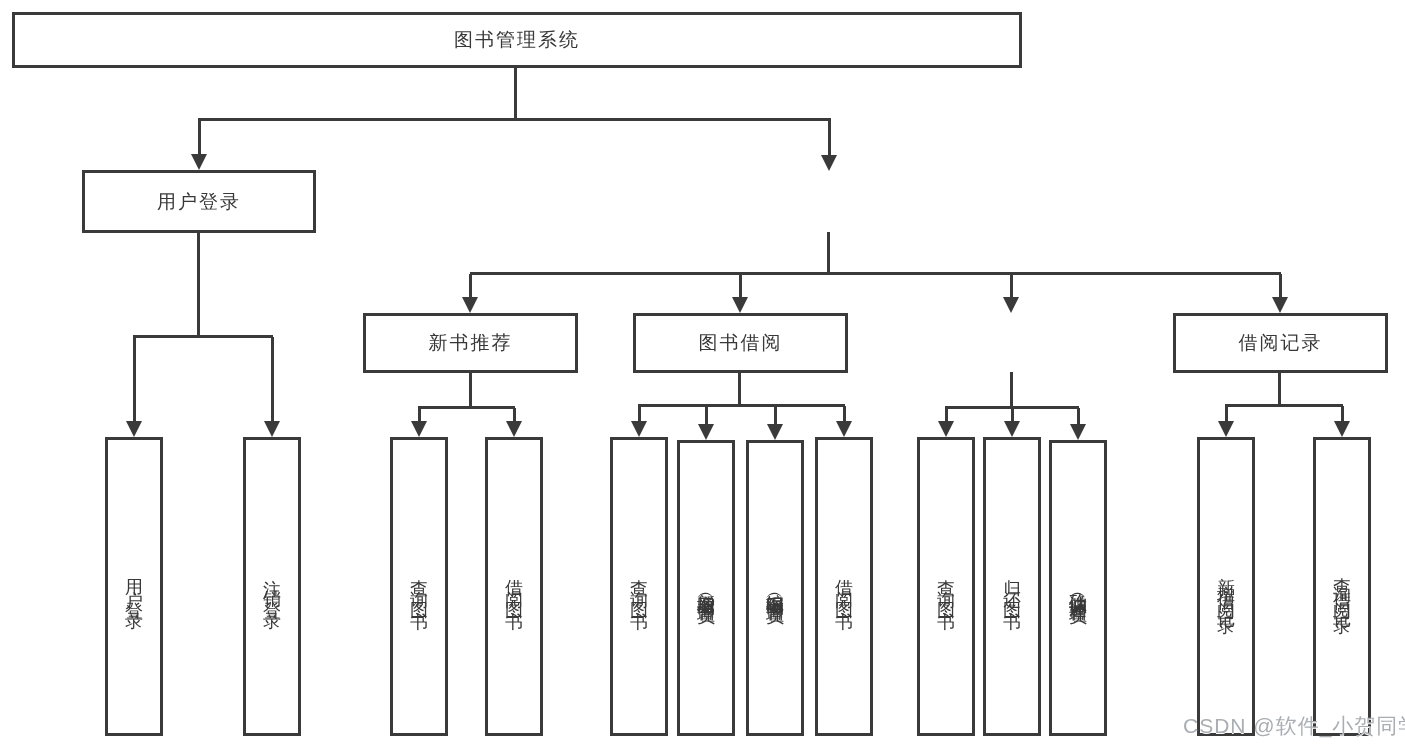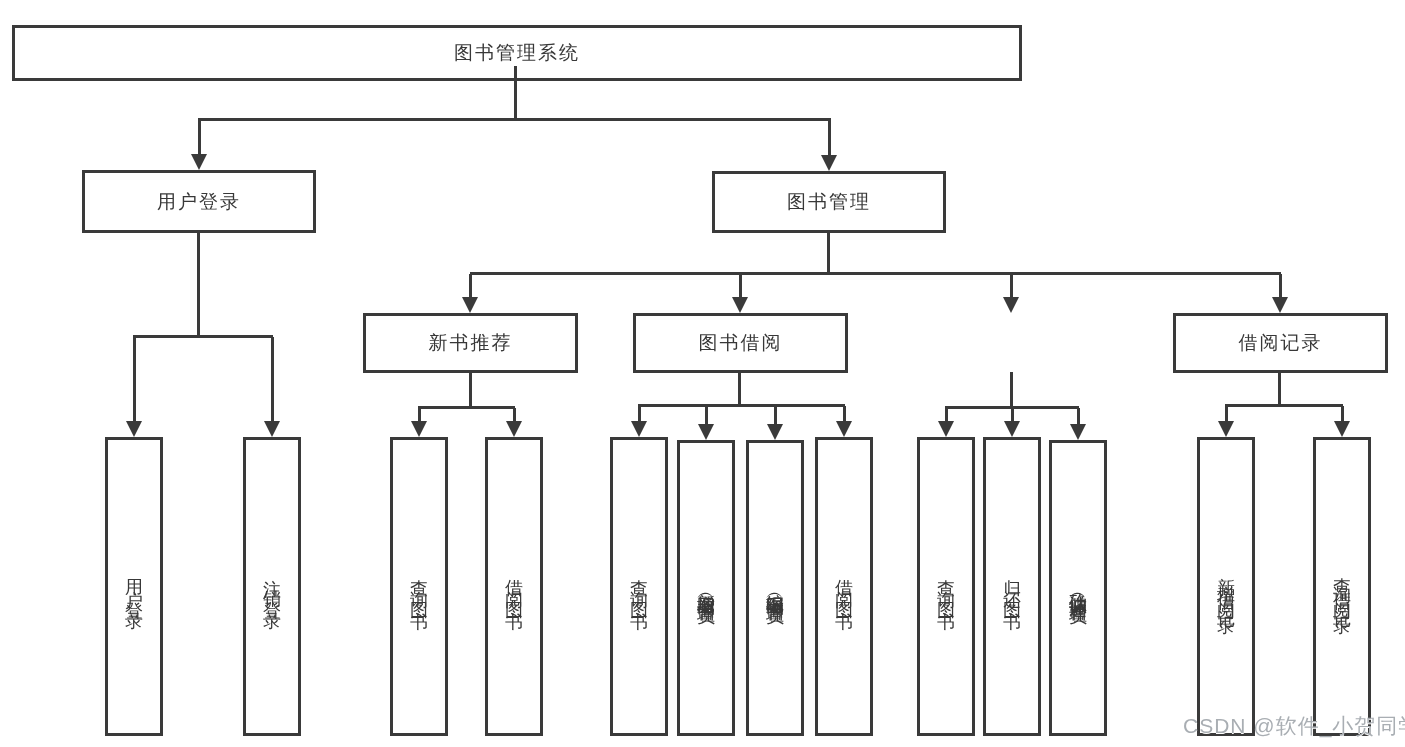--- a/index.html
+++ b/index.html
@@ -68,35 +68,34 @@
     letter-spacing: 1px;
     white-space: nowrap;
     text-shadow: 0 1px 0 #ffffff;
   }
 </style>
 </head>
 <body>
 
 <div class="canvas">
 
-  <div class="node hbox" style="left:12px; top:12px; width:1010px; height:56px;margin-top:13px;">图书管理系统</div>
+  <div class="node hbox" style="left:12px; top:12px; width:1010px; height:56px;">图书管理系统</div>
 
   <div class="line" style="left:514px; top:66px; width:3px; height:54px;"></div>
   <div class="line" style="left:198px; top:118px; width:633px; height:3px;"></div>
   <div class="arrow" style="left:191px; top:120px; height:50px;">
       <div class="shaft"></div>
       <div class="head"></div>
     </div>
   <div class="arrow" style="left:821px; top:120px; height:51px;">
       <div class="shaft"></div>
       <div class="head"></div>
     </div>
 
   <div class="node hbox" style="left:82px; top:170px; width:234px; height:63px;">用户登录</div>
-  <div class="node hbox" style="left:712px; top:171px; width:234px; height:62px;">图书管理</div>
 
   <div class="line" style="left:197px; top:232px; width:3px; height:105px;"></div>
   <div class="line" style="left:133px; top:335px; width:140px; height:3px;"></div>
   <div class="arrow" style="left:126px; top:337px; height:100px;">
       <div class="shaft"></div>
       <div class="head"></div>
     </div>
   <div class="arrow" style="left:264px; top:337px; height:100px;">
       <div class="shaft"></div>
       <div class="head"></div>

